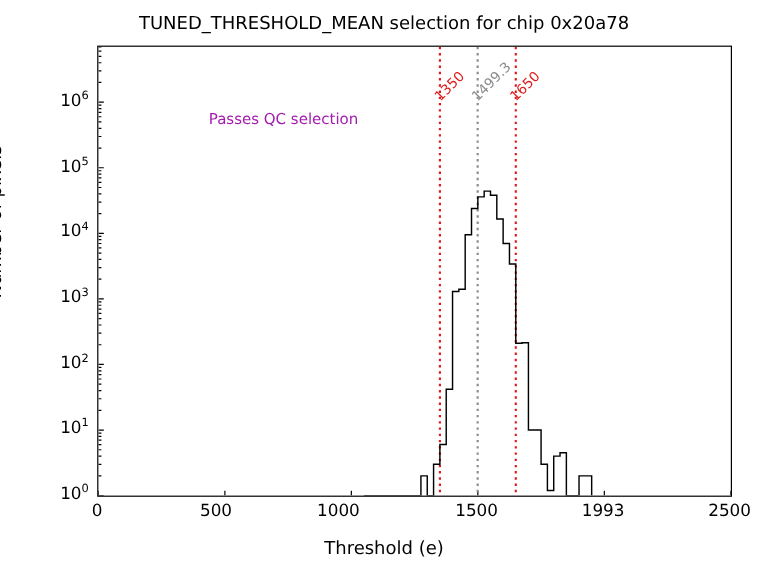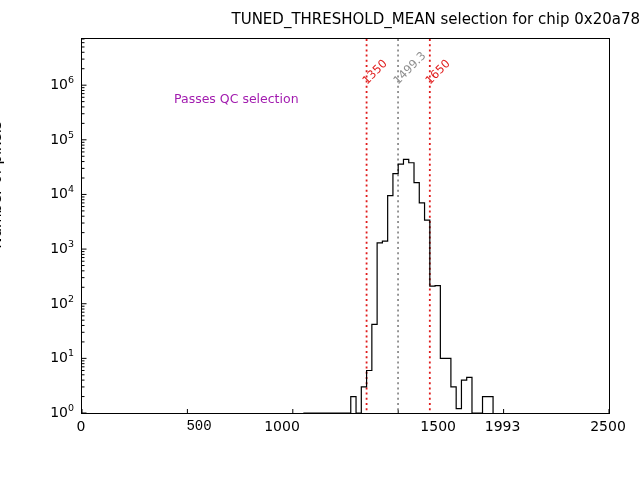--- a/index.html
+++ b/index.html
@@ -17,21 +17,21 @@
     position: relative;
     width: 640px;
     height: 480px;
     background: #ffffff;
   }
   #chart-title {
     position: absolute;
     left: 0;
     top: 10px;
     width: 640px;
-    text-align: right;
+    text-align: center;
     font-size: 15px;
     color: #000000;
     letter-spacing: 0px;
   }
   #plot-area {
     position: absolute;
     left: 81px;
     top: 38px;
     width: 527px;
     height: 374px;
@@ -108,20 +108,21 @@
   .vline-label.gray { color: #8c8c8c; }
 </style>
 </head>
 <body>
 
 <div id="figure">
 
   <div id="chart-title">TUNED_THRESHOLD_MEAN selection for chip 0x20a78</div>
 
   <div id="ylabel">Number of pixels</div>
+  <div id="xlabel">Threshold (e)</div>
 
   <div id="ytick-labels">
       <div class="ytick-wrap" style="top: 412px;">
         <div class="ytick-label">10<sup>0</sup></div>
       </div>
       <div class="ytick-wrap" style="top: 357.362px;">
         <div class="ytick-label">10<sup>1</sup></div>
       </div>
       <div class="ytick-wrap" style="top: 302.725px;">
         <div class="ytick-label">10<sup>2</sup></div>
@@ -134,23 +135,23 @@
       </div>
       <div class="ytick-wrap" style="top: 138.812px;">
         <div class="ytick-label">10<sup>5</sup></div>
       </div>
       <div class="ytick-wrap" style="top: 84.1742px;">
         <div class="ytick-label">10<sup>6</sup></div>
       </div>
     </div>
   <div id="xtick-labels">
       <div class="xtick-label" style="left: 81px;">0</div>
-      <div class="xtick-label" style="left: 199px; font-family: Liberation Mono, monospace;">500</div>
+      <div class="xtick-label" style="left: 180px;">500</div>
       <div class="xtick-label" style="left: 282px;">1000</div>
-      <div class="xtick-label" style="left: 397.2px; margin-left: 41px;">1500</div>
+      <div class="xtick-label" style="left: 397.2px;">1500</div>
       <div class="xtick-label" style="left: 502.6px;">1993</div>
       <div class="xtick-label" style="left: 608px;">2500</div>
     </div>
 
   <div id="plot-area">
     <svg id="plot-svg" width="527" height="374">
       <g id="ticks-group">
           <line x1="0" y1="374" x2="0" y2="370" stroke="#000" stroke-width="1"></line>
           <line x1="105.4" y1="374" x2="105.4" y2="370" stroke="#000" stroke-width="1"></line>
           <line x1="210.8" y1="374" x2="210.8" y2="370" stroke="#000" stroke-width="1"></line>

